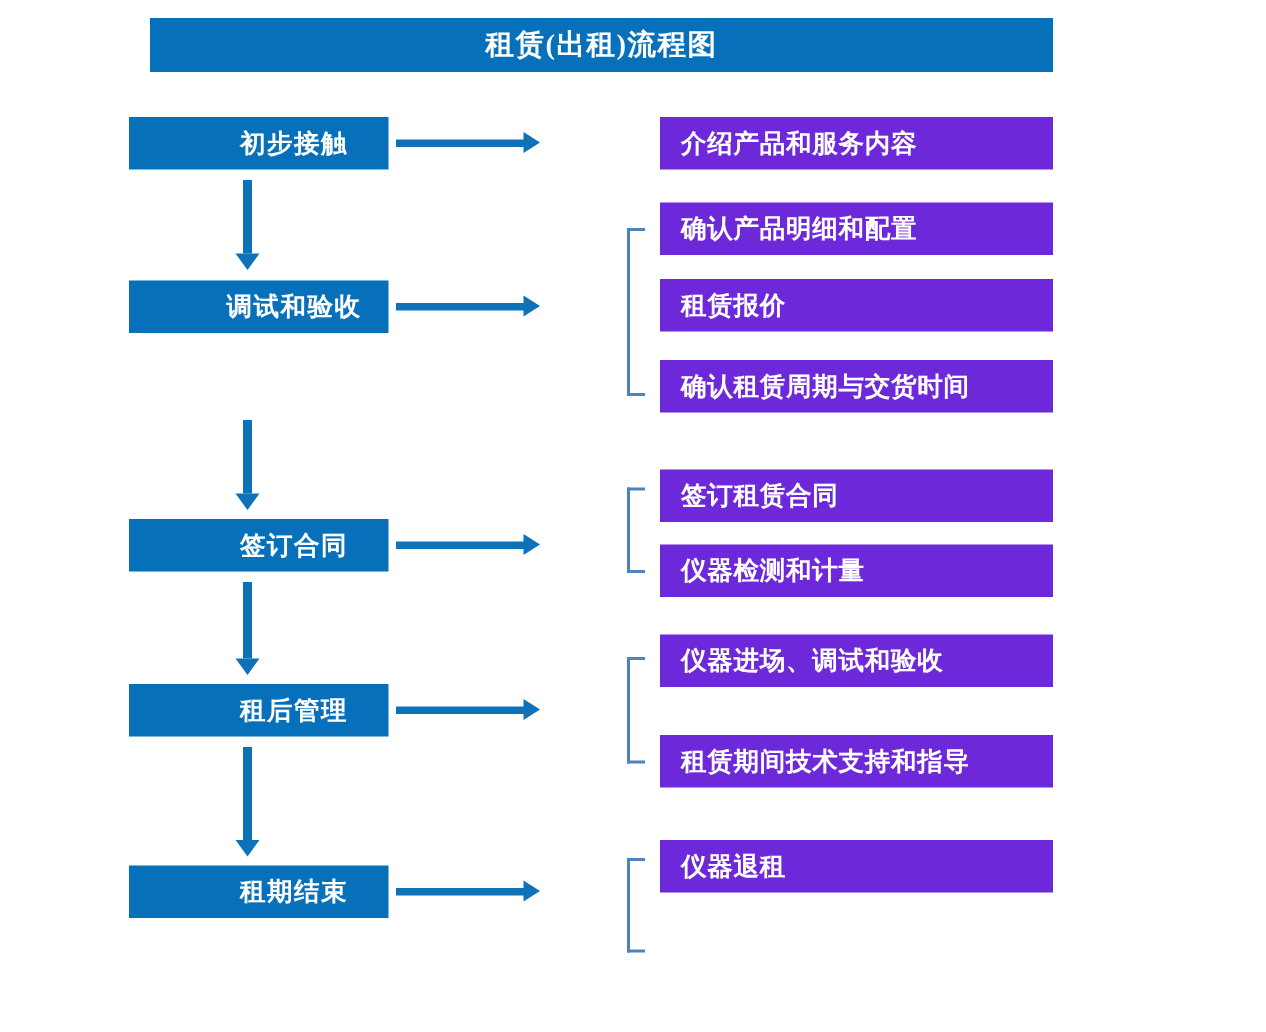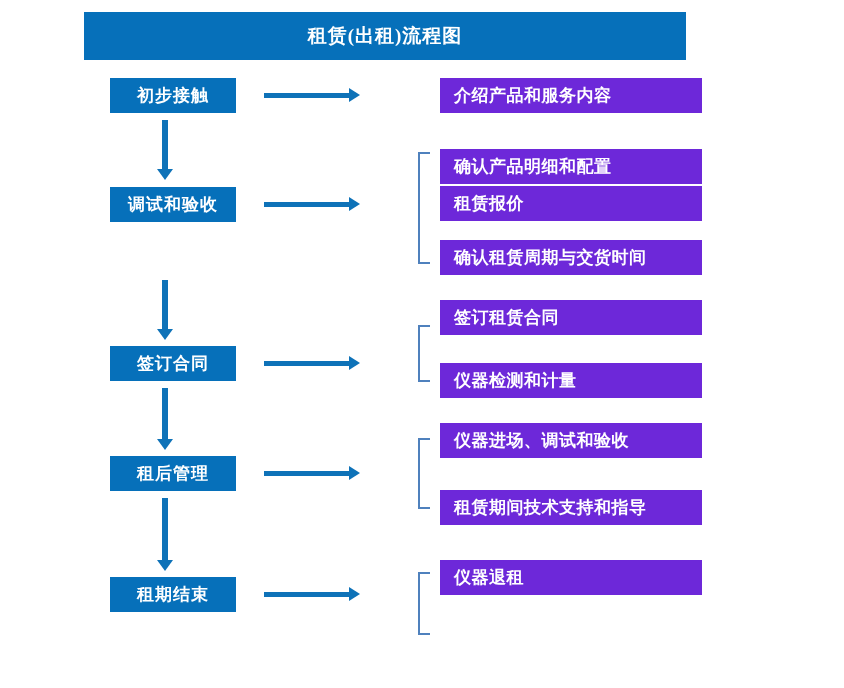--- a/index.html
+++ b/index.html
@@ -15,48 +15,49 @@
   }
   #canvas {
     position: relative;
     width: 844px;
     height: 688px;
   }
 
   
   .title-banner {
     position: absolute;
-    left: 84px;
+    left: 100px;
     top: 12px;
     width: 602px;
-    height: 48px;
+    height: 36px;
     background: #0670BA;
     color: #ffffff;
     font-size: 19px;
     font-weight: bold;
     display: flex;
     align-items: center;
     justify-content: center;
     letter-spacing: 1px;
   }
 
   
   .stage-box {
     position: absolute;
-    left: 110px;
+    left: 86px;
     width: 126px;
     height: 35px;
     background: #0670BA;
     color: #ffffff;
     font-size: 17px;
     font-weight: bold;
     display: flex;
     align-items: center;
     justify-content: center;
     letter-spacing: 1px;
+    padding-left: 47px;
   }
 
   
   .detail-box {
     position: absolute;
     left: 440px;
     width: 262px;
     height: 35px;
     background: #6d28d9;
     color: #ffffff;
@@ -186,27 +187,27 @@
       <div class="head"></div>
   </div>
 
   <div class="bracket" style="top:152px; height:112px;"></div>
   <div class="bracket" style="top:325px; height:57px;"></div>
   <div class="bracket" style="top:438px; height:71px;"></div>
   <div class="bracket" style="top:572px; height:63px;"></div>
 
   <div class="detail-box" style="top:78px;">介绍产品和服务内容</div>
 
-  <div class="detail-box" style="top:149px;">确认产品明细和配置</div>
+  <div class="detail-box" style="top:135px;">确认产品明细和配置</div>
 
   <div class="detail-box" style="top:186px;">租赁报价</div>
 
   <div class="detail-box" style="top:240px;">确认租赁周期与交货时间</div>
 
-  <div class="detail-box" style="top:300px;">签订租赁合同</div>
+  <div class="detail-box" style="top:313px;">签订租赁合同</div>
 
   <div class="detail-box" style="top:363px;">仪器检测和计量</div>
 
   <div class="detail-box" style="top:423px;">仪器进场、调试和验收</div>
 
   <div class="detail-box" style="top:490px;">租赁期间技术支持和指导</div>
 
   <div class="detail-box" style="top:560px;">仪器退租</div>
 
 

